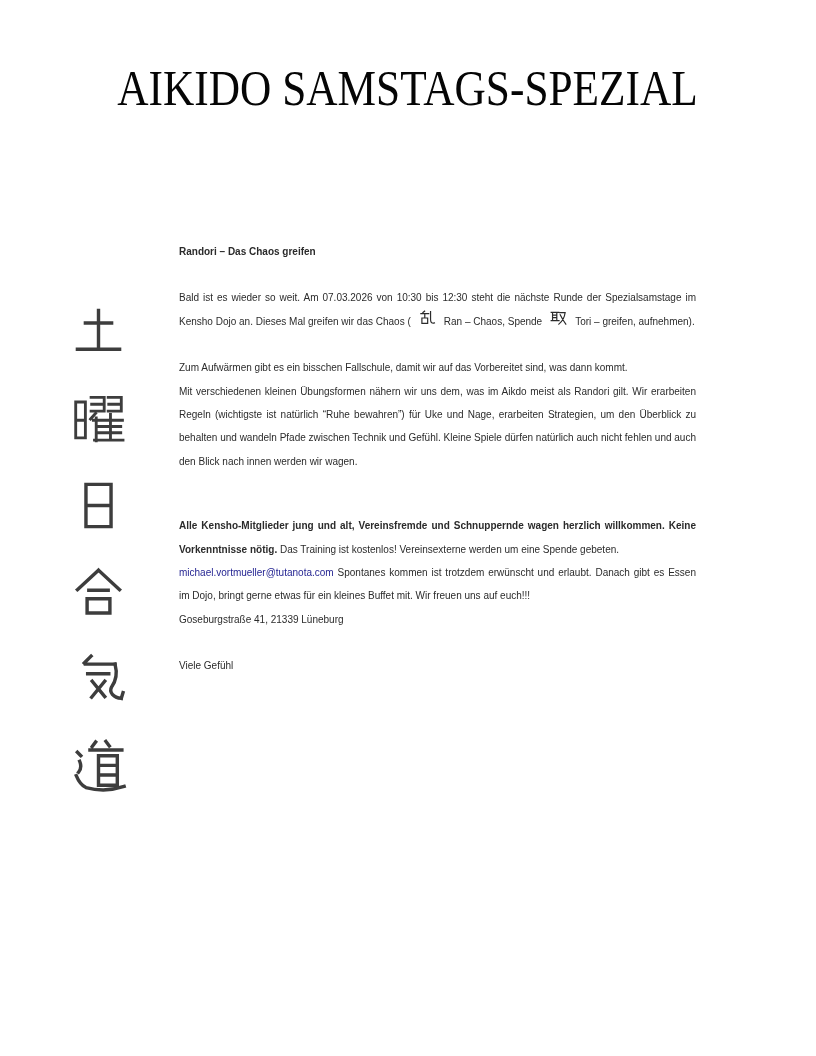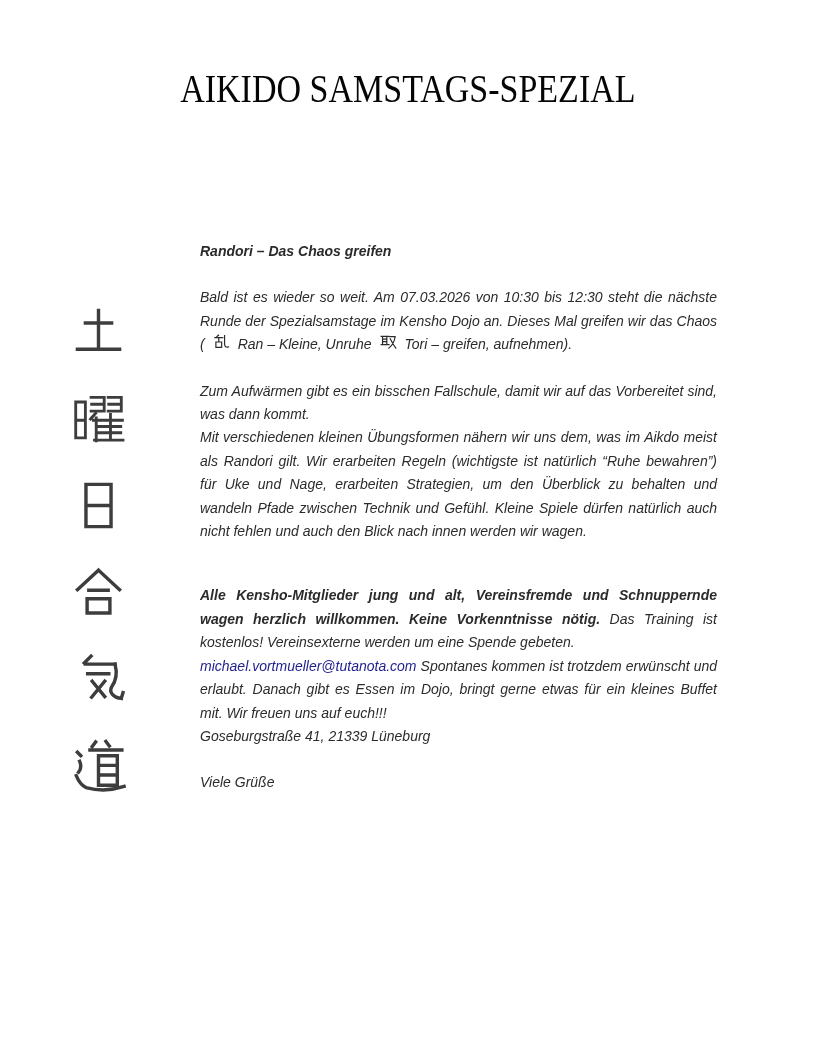--- a/index.html
+++ b/index.html
@@ -17,21 +17,21 @@
     margin:0 auto;
     background:var(--page-background);
     overflow:hidden;
     font-family:"Liberation Sans","DejaVu Sans",sans-serif;
   }
   
   .title{
     padding-top:60px;
     text-align:center;
     font-family:"Liberation Serif","DejaVu Serif",serif;
-    font-size:40px;
+    font-size:51px;
     line-height:57px;
     color:var(--title-text);
     white-space:nowrap;
   }
   .title .tl{
     display:inline-block;
     transform:scaleX(0.85);
     transform-origin:50% 50%;
   }
   
@@ -43,27 +43,26 @@
     flex-direction:column;
     gap:30px;
     color:var(--kanji-text);
   }
   .kanji-col svg{display:block;width:57px;height:57px;}
   .kanji-col svg path{stroke:currentColor;fill:none;stroke-width:6;stroke-linecap:square;stroke-linejoin:miter;}
   .kanji-col svg.dense path{stroke-width:5;}
   
   .content{
     position:absolute;
-    left:200px;top:240px;
+    left:179px;top:240px;
     width:517px;
-    font-size:14px;
+    font-size:10px;
     line-height:23.4px;
     color:var(--body-text);
     text-align:justify;
-    font-style:italic;
   }
   .content .block{margin-bottom:23px;}
   .content .block.big-gap{margin-top:41px;}
   .content .heading{font-weight:700;}
   .bold{font-weight:700;}
   .spread{text-align:justify;text-align-last:justify;}
   .email-link{color:var(--link-blue);text-decoration:none;cursor:pointer;margin-top:16px;}
   .kanji-inline{
     display:inline-block;
     width:17px;height:17px;
@@ -112,21 +111,21 @@
   </div>
 
   <div class="content">
 
     <div class="block heading">Randori – Das Chaos greifen</div>
 
     <div class="block">
       <span>Bald ist es wieder so weit. Am 07.03.2026 von 10:30 bis 12:30 steht die nächste Runde der Spezialsamstage im Kensho Dojo an. Dieses Mal greifen wir das Chaos (</span><svg class="kanji-inline" viewBox="0 0 100 100" role="img" aria-label="乱">
           <path d="M33 7 L23 15 M11 21 H57 M34 21 V45 M17 47 H51 V79 H17 Z"></path>
           <path d="M68 9 V58 C68 76 78 80 91 76"></path>
-        </svg><span>Ran – Kleine, Unruhe</span><svg class="kanji-inline" viewBox="0 0 100 100" role="img" aria-label="取">
+        </svg><span>Ran – Chaos, Spende</span><svg class="kanji-inline" viewBox="0 0 100 100" role="img" aria-label="取">
           <path d="M7 14 H52 M15 14 V62 M40 14 V58 M17 30 H40 M17 45 H40 M7 62 H53"></path>
           <path d="M57 15 H89 M89 15 C86 40 74 66 52 83 M60 28 C70 48 81 67 93 83"></path>
         </svg><span>Tori – greifen, aufnehmen).</span>
     </div>
 
     <div class="block">
       <div>Zum Aufwärmen gibt es ein bisschen Fallschule, damit wir auf das Vorbereitet sind, was dann kommt.</div>
       <div>Mit verschiedenen kleinen Übungsformen nähern wir uns dem, was im Aikdo meist als Randori gilt. Wir erarbeiten Regeln (wichtigste ist natürlich “Ruhe bewahren”) für Uke und Nage, erarbeiten Strategien, um den Überblick zu behalten und wandeln Pfade zwischen Technik und Gefühl. Kleine Spiele dürfen natürlich auch nicht fehlen und auch den Blick nach innen werden wir wagen.</div>
     </div>
 
@@ -136,17 +135,17 @@
         <span>Das Training ist kostenlos! Vereinsexterne werden um eine Spende gebeten.</span>
       </div>
       <div>
         <a class="email-link">michael.vortmueller@tutanota.com</a>
         <span>Spontanes kommen ist trotzdem erwünscht und erlaubt. Danach gibt es Essen im Dojo, bringt gerne etwas für ein kleines Buffet mit. Wir freuen uns auf euch!!!</span>
       </div>
       <div>Goseburgstraße 41, 21339 Lüneburg</div>
     </div>
 
     <div class="block">
-      <div>Viele Grüße</div>
+      <div>Viele Gefühl</div>
     </div>
 
   </div>
 </div>
 
 </body></html>

